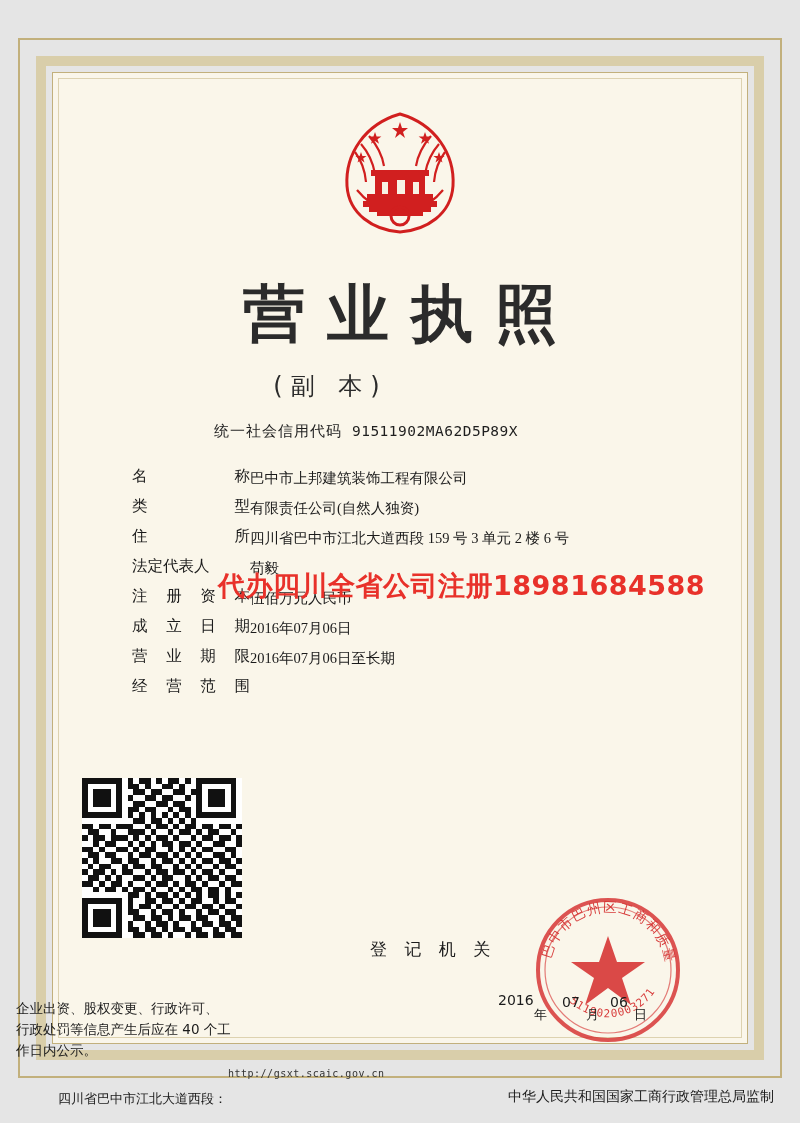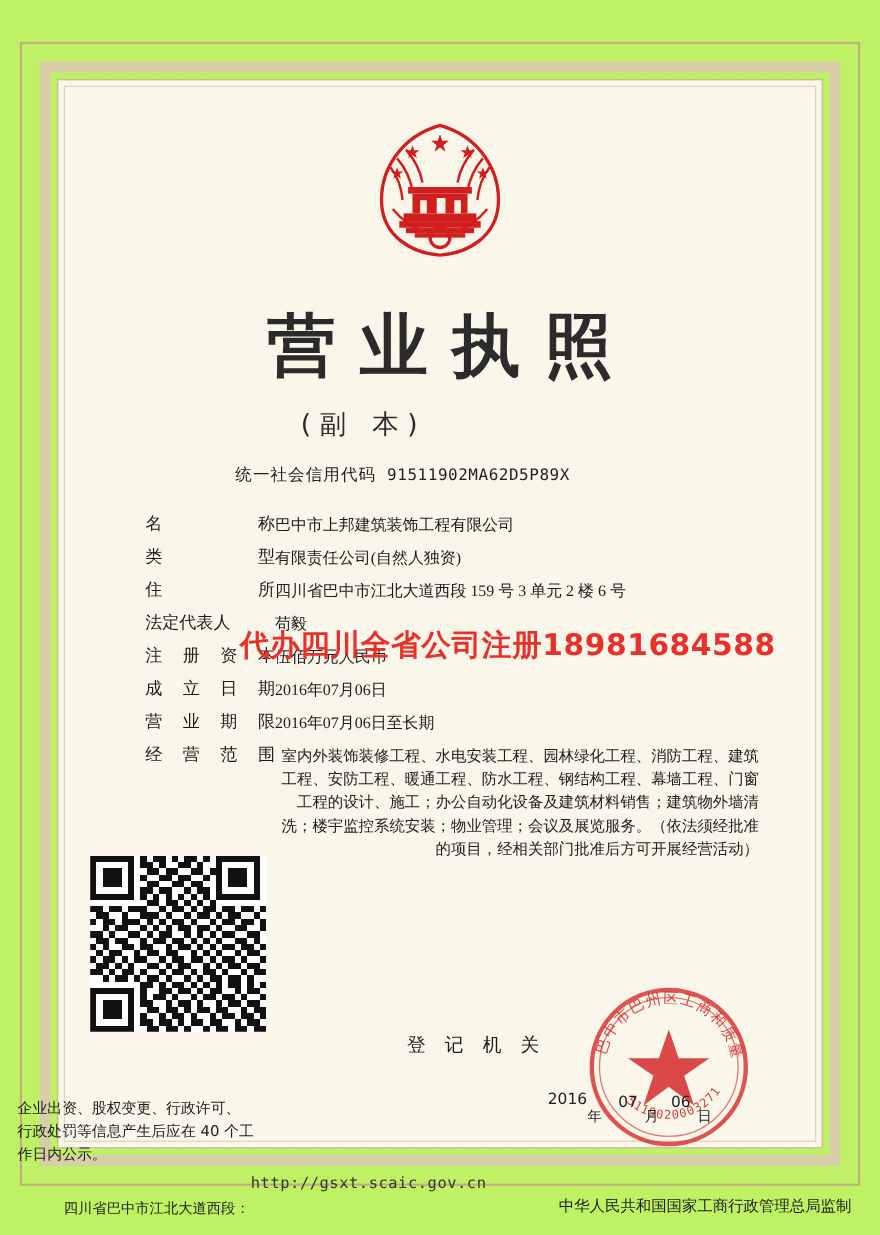--- a/index.html
+++ b/index.html
@@ -13,21 +13,21 @@
     font-family: "Liberation Sans", sans-serif;
     position: relative;
     overflow: hidden;
   }
 
   .license {
     position: absolute;
     left: 0; top: 0;
     width: 800px;
     height: 1123px;
-    background: #bef264;
+    background: #e5e5e5;
     overflow: hidden;
   }
 
   
   .border-outer {
     position: absolute;
     left: 18px; top: 38px;
     width: 764px; height: 1040px;
     border: 2px solid #c2b07c;
     box-sizing: border-box;
@@ -226,21 +226,21 @@
     font-family: "DejaVu Sans", sans-serif;
     font-size: 13.5px;
     line-height: 21px;
     color: #1b1b1b;
   }
   .website {
     position: absolute;
     left: 228px;
     top: 1068px;
     font-family: "DejaVu Sans Mono", monospace;
-    font-size: 14px;
+    font-size: 10px;
     color: #333;
     letter-spacing: 0.5px;
   }
   .footer-left {
     position: absolute;
     left: 58px;
     top: 1090px;
     font-family: "DejaVu Sans", sans-serif;
     font-size: 13px;
     color: #1b1b1b;
@@ -365,21 +365,20 @@
         </div>
       <div class="value">2016年07月06日至长期</div>
     </div>
     <div class="row scope">
       <div class="label">
           <span>经</span>
           <span>营</span>
           <span>范</span>
           <span>围</span>
         </div>
-      <div class="value">室内外装饰装修工程、水电安装工程、园林绿化工程、消防工程、建筑工程、安防工程、暖通工程、防水工程、钢结构工程、幕墙工程、门窗工程的设计、施工；办公自动化设备及建筑材料销售；建筑物外墙清洗；楼宇监控系统安装；物业管理；会议及展览服务。（依法须经批准的项目，经相关部门批准后方可开展经营活动）</div>
     </div>
   </div>
 
   <div class="watermark">代办四川全省公司注册18981684588</div>
 
   <div class="qr">
     <svg viewBox="0 0 28 28" width="160" height="160" shape-rendering="crispEdges">
       <rect width="28" height="28" fill="#ffffff"></rect>
       <g id="qr-modules" fill="#111111">
           <rect x="0" y="0" width="1" height="1"></rect>

